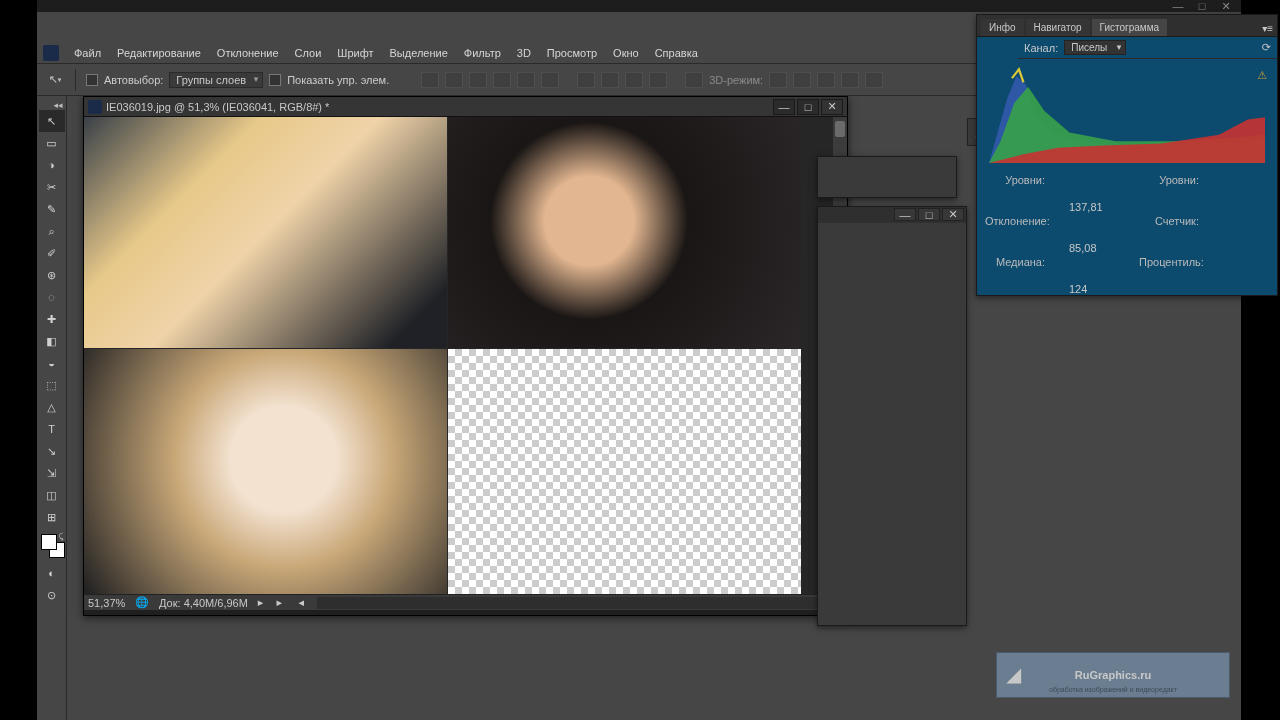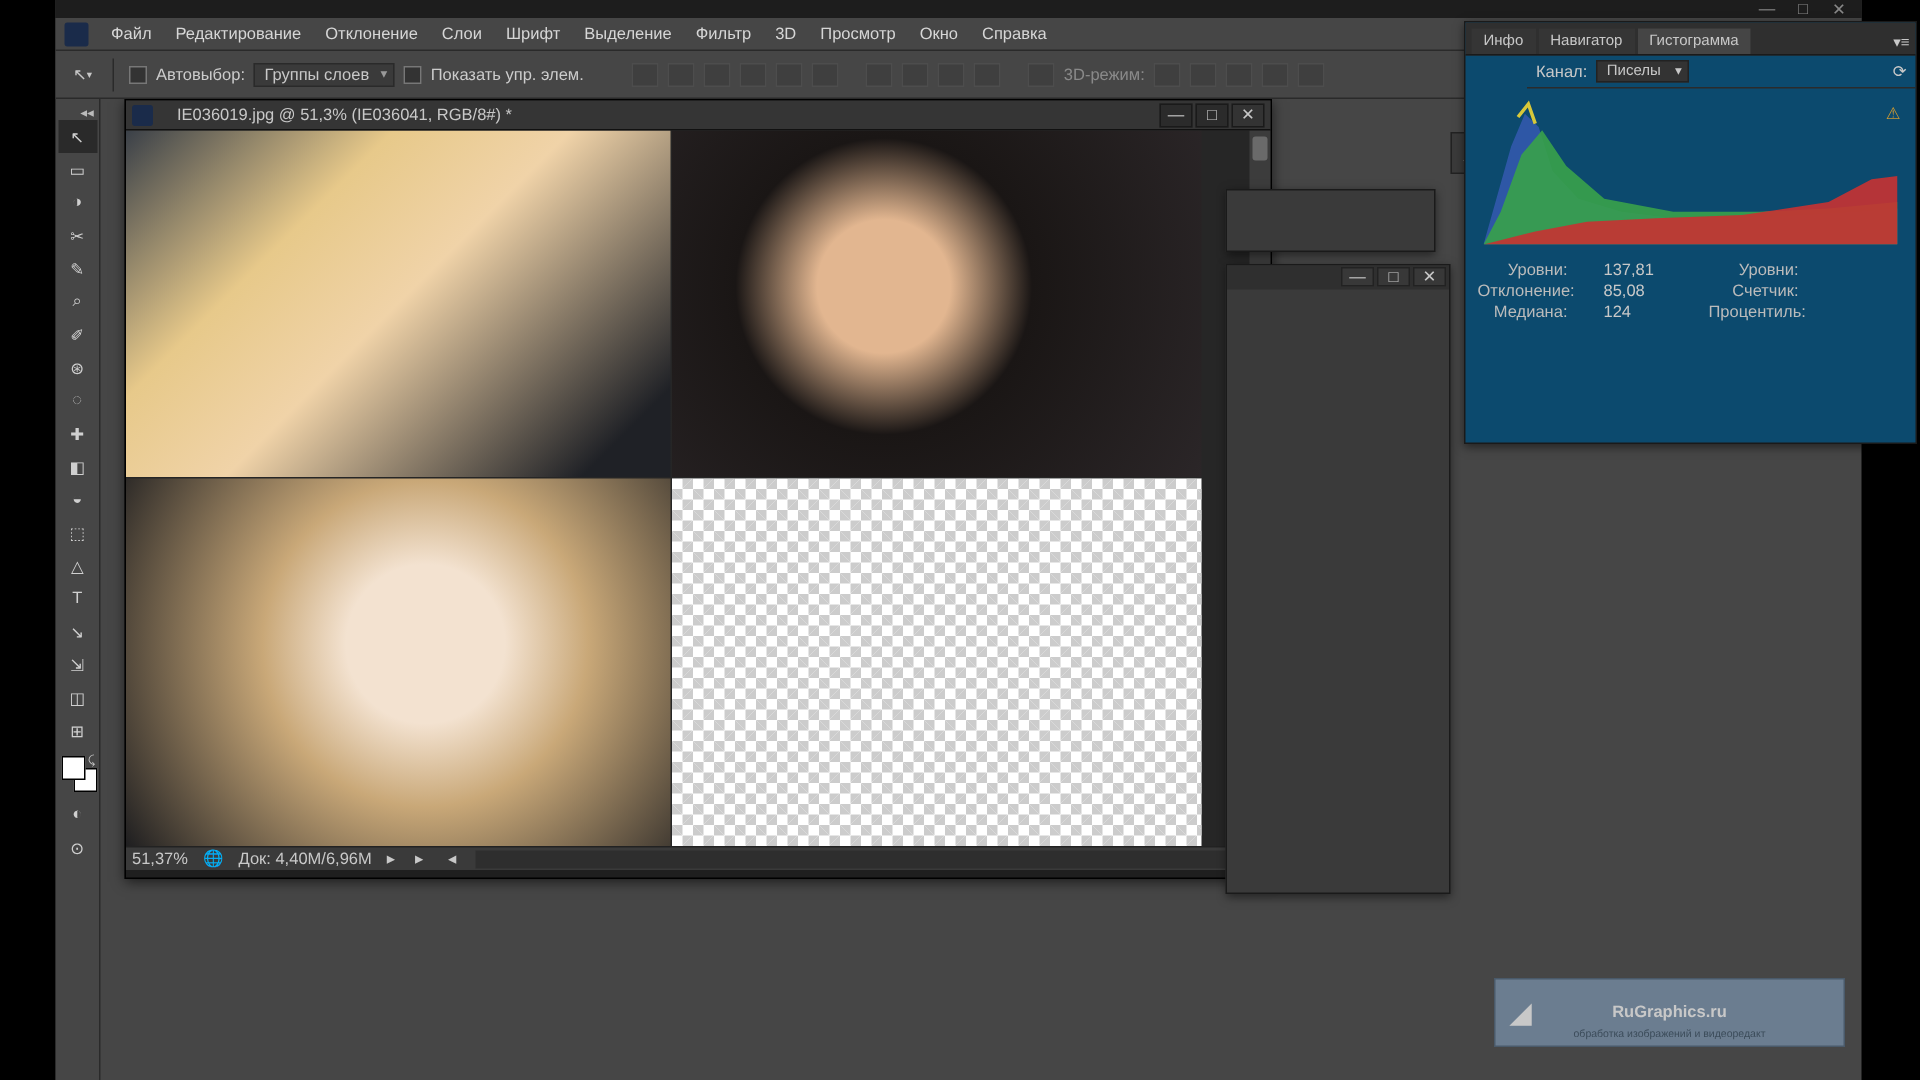--- a/index.html
+++ b/index.html
@@ -4,21 +4,21 @@
 <style>
 * { margin:0; padding:0; box-sizing:border-box; font-family:Tahoma,Arial,sans-serif; font-size:11px; color:#c8c8c8; user-select:none; }
 body { background:#000; width:1280px; height:720px; overflow:hidden; position:relative; }
 .app { position:absolute; left:37px; top:0; width:1204px; height:720px; background:#464646; display:flex; flex-direction:column; }
 
 
 .titlebar { height:12px; background:#1d1d1d; display:flex; justify-content:flex-end; align-items:center; gap:10px; padding-right:8px; }
 .titlebar .wbtn { width:14px; height:10px; display:flex; align-items:center; justify-content:center; color:#888; cursor:pointer; }
 
 
-.menubar { height:22px; background:#464646; display:flex; align-items:center; padding-left:6px; gap:2px; border-bottom:1px solid #2a2a2a; }
+.menubar { height:22px; background:#464646; display:flex; align-items:center; padding-left:6px; gap:2px; border-bottom:1px solid #2a2a2a;margin-top:30px; }
 .menubar .logo { width:16px; height:16px; background:#1a2b4a; border-radius:2px; margin-right:6px; }
 .menubar .mitem { padding:2px 7px; color:#d6d6d6; cursor:pointer; }
 
 
 .optbar { height:32px; background:#464646; border-bottom:1px solid #2a2a2a; display:flex; align-items:center; padding:0 8px; gap:6px; }
 .optbar .ico { width:20px; height:20px; display:flex; align-items:center; justify-content:center; }
 .optbar .chk { width:12px; height:12px; border:1px solid #777; background:#333; }
 .optbar .lbl { color:#ccc; }
 .optbar .dd { background:#3a3a3a; border:1px solid #2a2a2a; padding:1px 16px 1px 6px; position:relative; }
 .optbar .dd::after { content:"▾"; position:absolute; right:4px; top:1px; font-size:9px; color:#999; }
@@ -37,21 +37,21 @@
 .tool { width:26px; height:22px; display:flex; align-items:center; justify-content:center; cursor:pointer; position:relative; color:#d0d0d0; }
 .tool.sel { background:#2a2a2a; }
 .swatch { width:26px; height:30px; position:relative; margin-top:4px; }
 .swatch .fg { position:absolute; left:2px; top:2px; width:16px; height:16px; background:#fff; border:1px solid #000; z-index:2; }
 .swatch .bg { position:absolute; left:10px; top:10px; width:16px; height:16px; background:#fff; border:1px solid #000; }
 .swatch .sw { position:absolute; right:1px; top:0; font-size:8px; }
 
 
 .docwin { position:absolute; left:46px; top:0; width:765px; height:520px; background:#1f1f1f; border:1px solid #000; box-shadow:0 2px 8px rgba(0,0,0,.6); }
 .doctab { height:20px; background:#353535; display:flex; align-items:center; justify-content:space-between; padding:0 4px; border-bottom:1px solid #111; }
-.doctab .tt { color:#bbb; font-size:10px; display:flex; align-items:center; gap:16px; }
+.doctab .tt { color:#bbb; font-size:10px; display:flex; align-items:center; gap:4px; }
 .doctab .pslogo { width:14px; height:14px; background:#1a2b4a; border-radius:2px; }
 .doctab .wctrl { display:flex; gap:2px; }
 .doctab .wctrl div { width:22px; height:16px; background:#2b2b2b; display:flex; align-items:center; justify-content:center; cursor:pointer; border:1px solid #1a1a1a; }
 .doctab .wctrl div:last-child { background:#333; }
 .canvas { position:relative; width:100%; height:477px; background:#262626; overflow:hidden; }
 .canvas .q { position:absolute; }
 .q1 { left:0; top:0; width:363px; height:231px; background:linear-gradient(135deg,#3a4048,#e7c98a 30%,#f0d3a8 50%,#1f2126 90%); }
 .q2 { left:364px; top:0; width:353px; height:231px; background:radial-gradient(circle at 40% 45%,#e2b690 18%,#1a1615 40%,#2b2628 100%); }
 .q3 { left:0; top:232px; width:363px; height:245px; background:radial-gradient(circle at 55% 45%,#f3e2d0 22%,#c9a878 45%,#1e1e20 100%); }
 .q4 { left:364px; top:232px; width:353px; height:245px; background:#fff;
@@ -86,21 +86,21 @@
 .chrow .dd::after { content:"▾"; position:absolute; right:4px; top:1px; font-size:9px; }
 .histo { height:110px; display:flex; align-items:flex-end; justify-content:center; padding:6px 12px; position:relative; }
 .histo svg { width:100%; height:100%; }
 .warn { position:absolute; right:10px; top:10px; color:#cc9933; }
 .statsrow { height:22px; display:flex; align-items:center; padding:0 6px; gap:6px; border-top:1px solid #2b2b2b; font-size:10px;}
 .statsrow .dd { background:#333; border:1px solid #222; padding:1px 18px 1px 6px; position:relative; flex:1; }
 .statsrow .dd::after{content:"▾"; position:absolute; right:4px; top:1px; font-size:9px;}
 .stats { padding:4px 8px 8px; font-size:10px; }
 .stats .srow{ display:flex; justify-content:space-between; gap:8px; line-height:14px;}
 .stats .l{ width:60px; text-align:right; color:#bbb;}
-.stats .v{ width:46px; text-align:left;}
+.stats .v{ width:46px; text-align:left;margin-top:27px;}
 
 .watermark { position:absolute; right:50px; bottom:22px; width:234px; height:46px; background:#6b7d90; border:1px solid #4a5a6a; display:flex; align-items:center; justify-content:center; color:#324250; font-size:14px; font-weight:bold;}
 .watermark .sub{ position:absolute; bottom:4px; font-size:7px; color:#3c4c5a; font-weight:normal;}
 .watermark .tri{ position:absolute; left:10px; font-size:18px;}
 
 </style>
 </head>
 <body>
 
 <div class="app">

